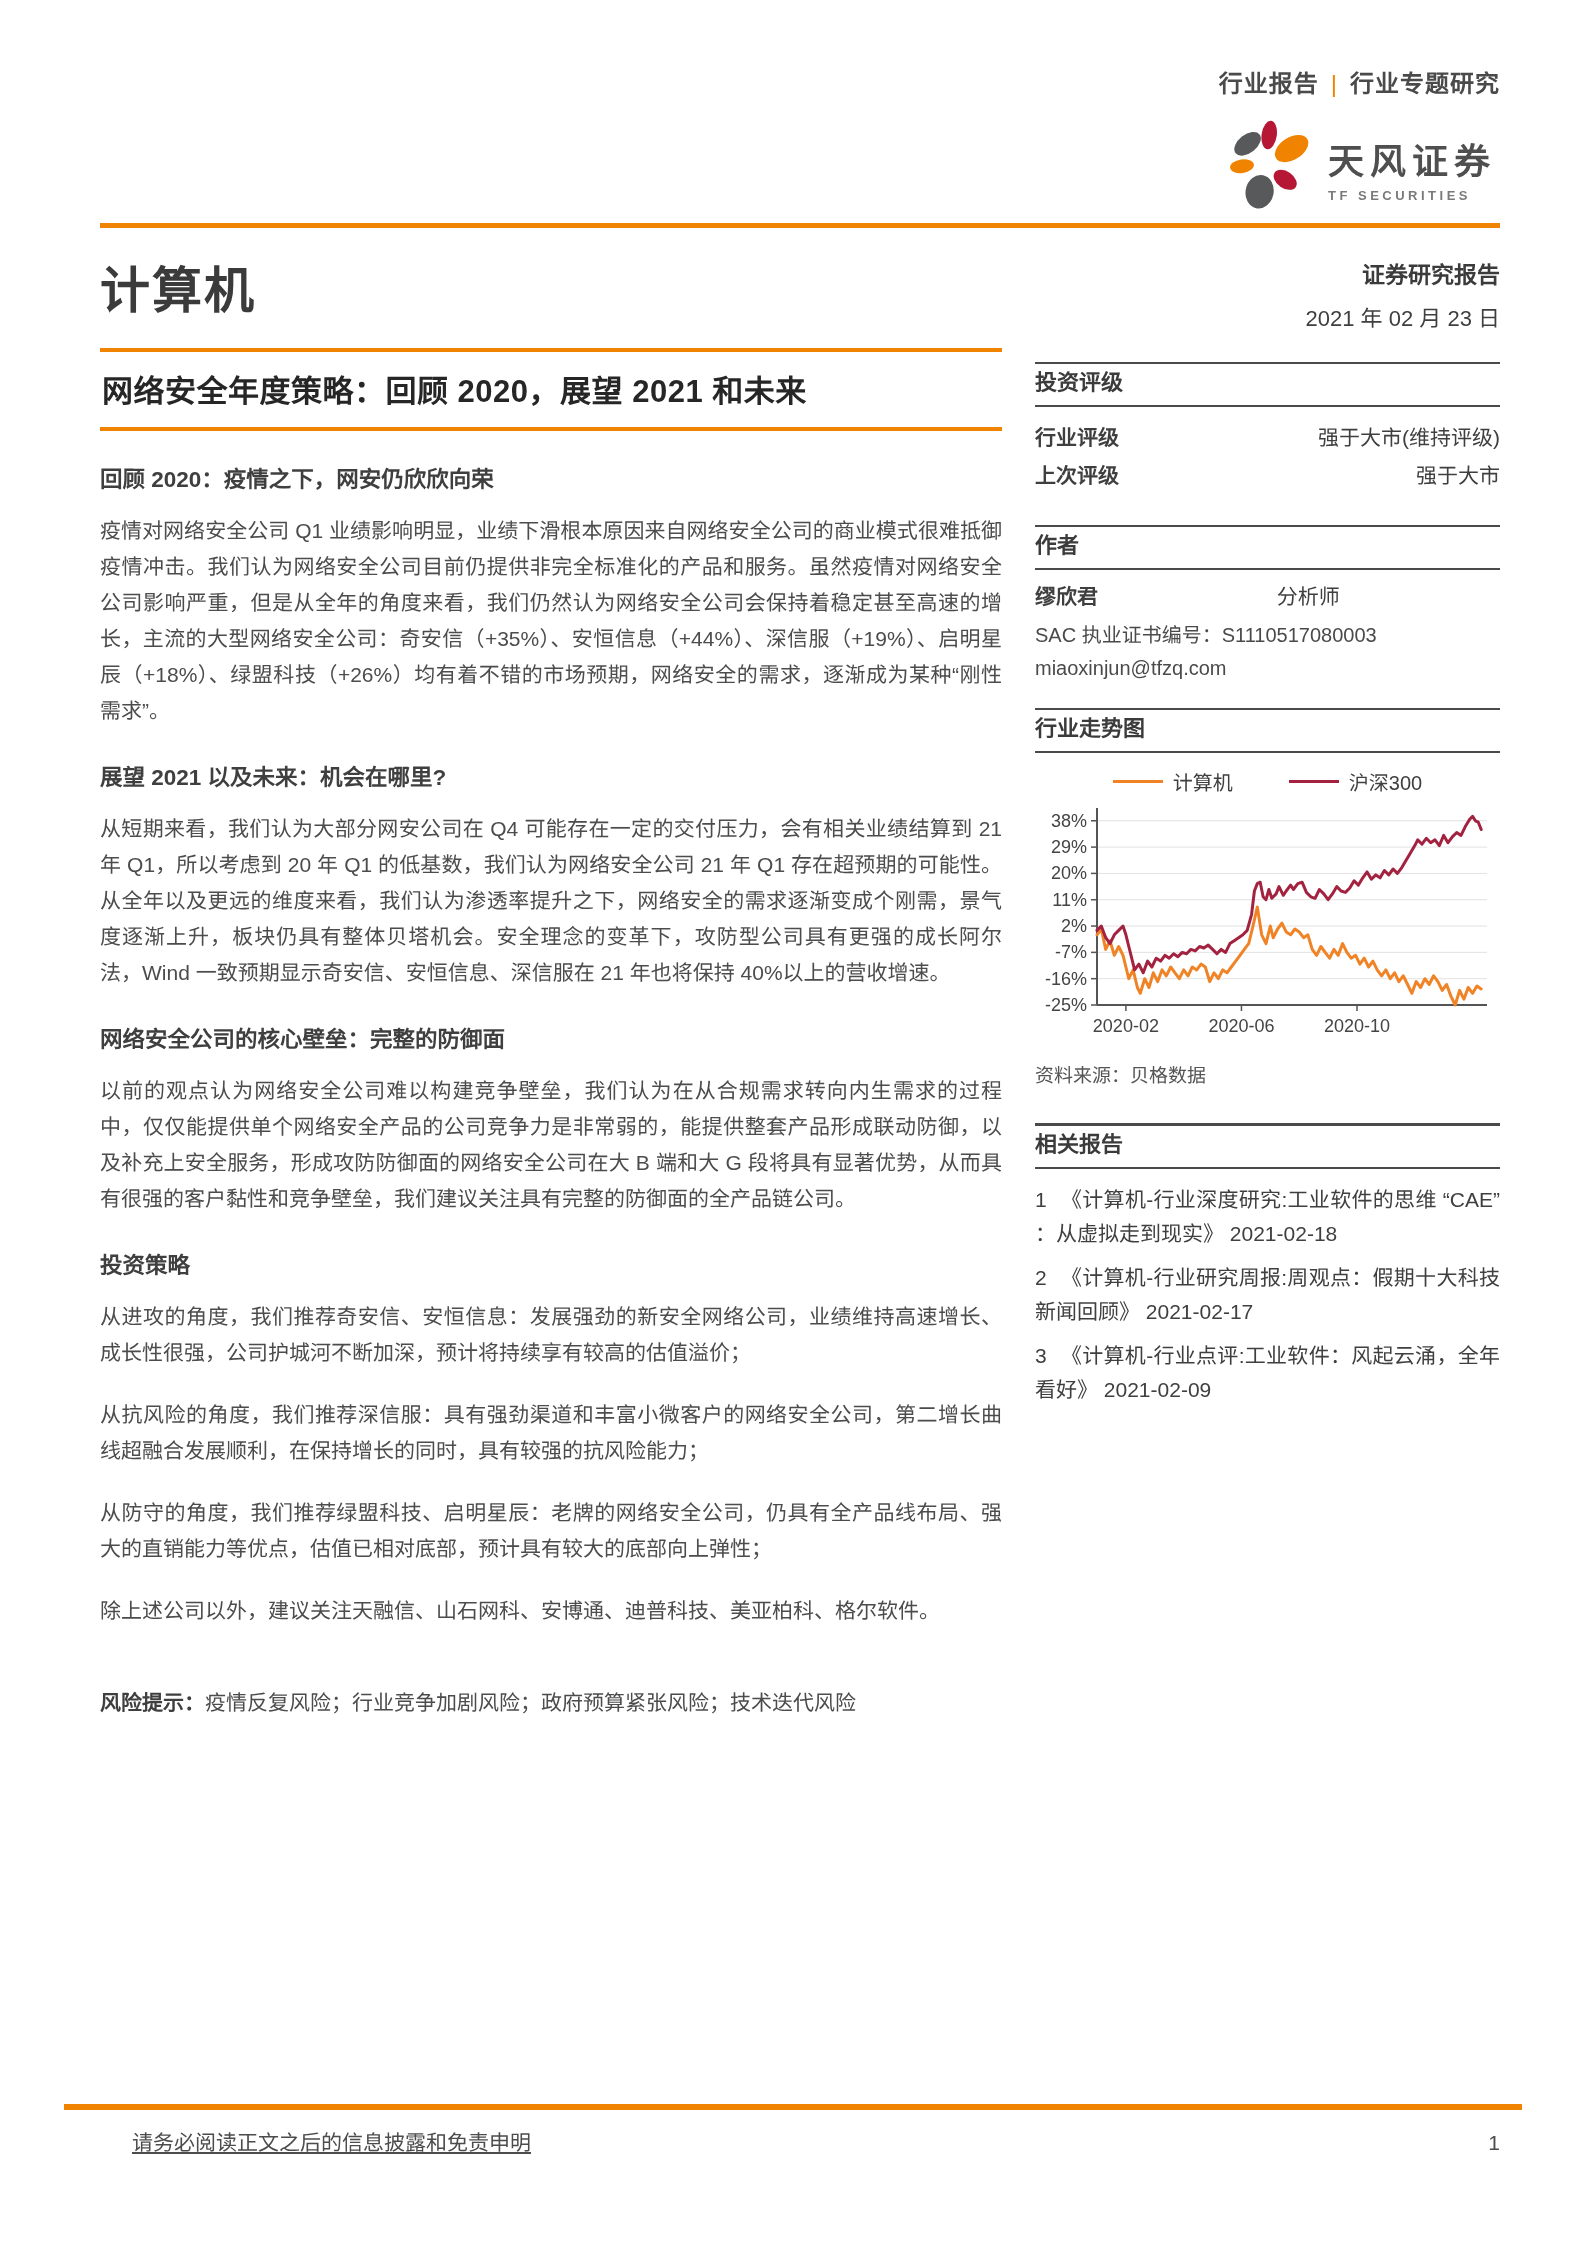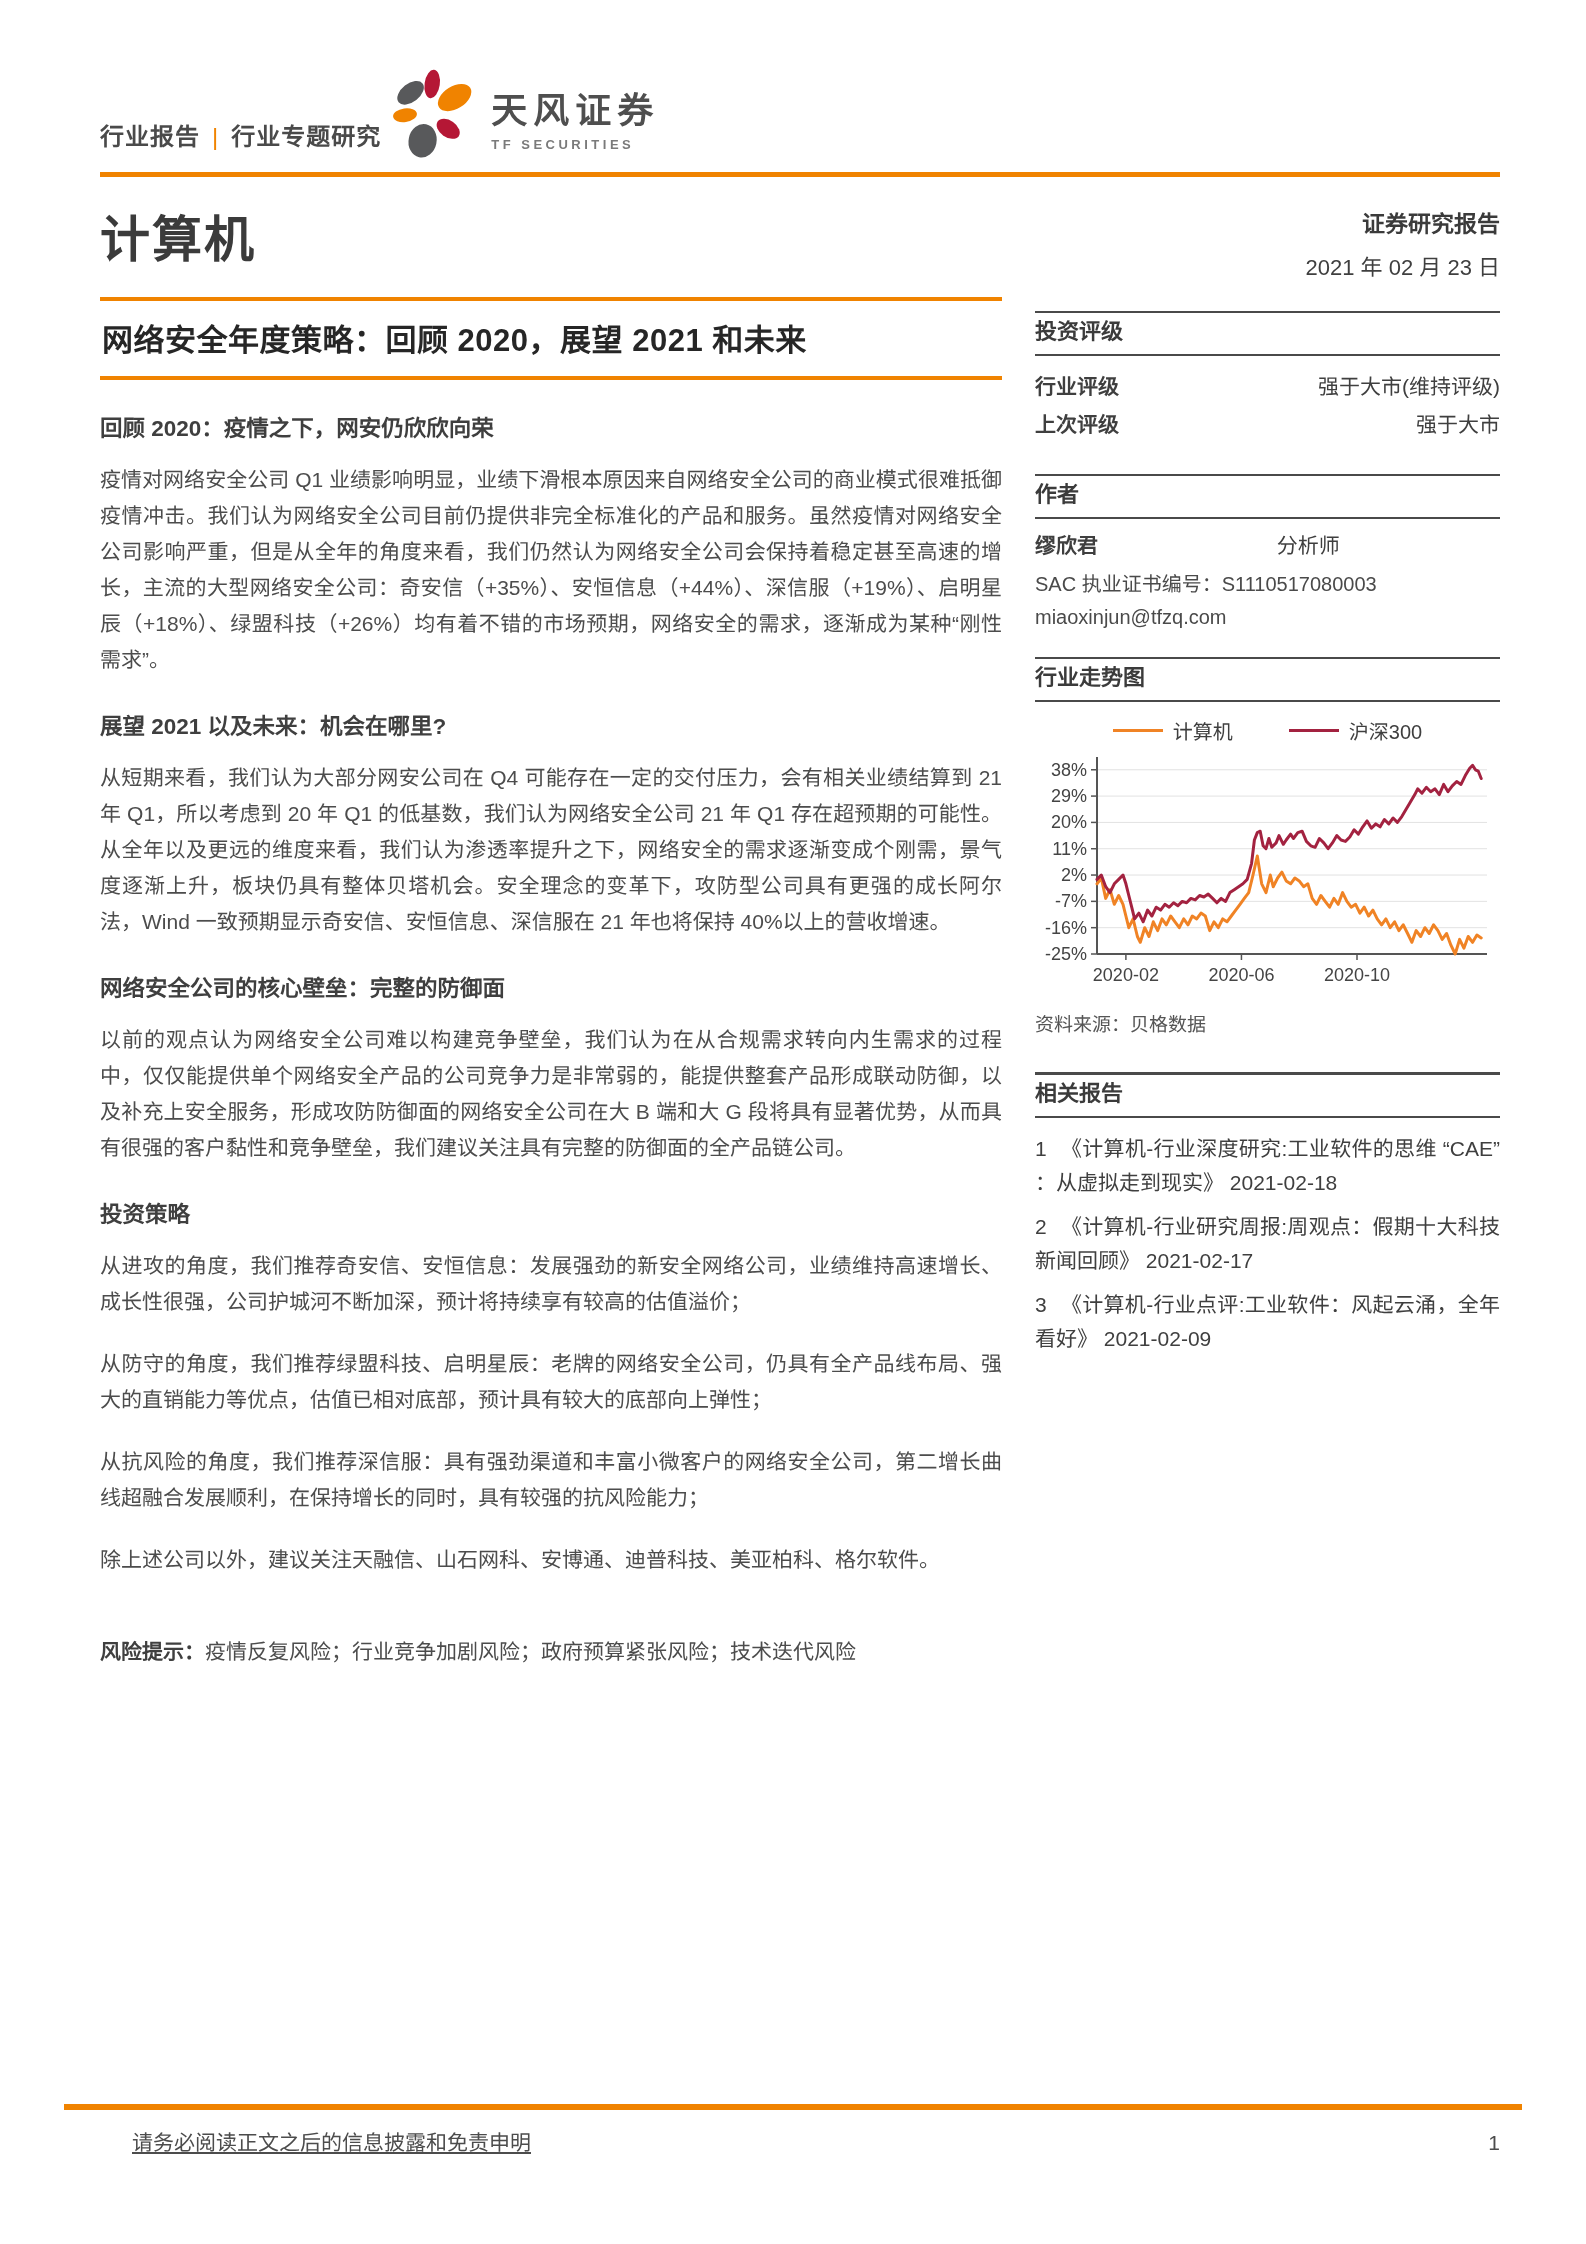--- a/index.html
+++ b/index.html
@@ -3,21 +3,21 @@
 <meta charset="utf-8">
 <style>
   * { margin:0; padding:0; box-sizing:border-box; }
   html,body { background:#ffffff; }
   body { font-family:"Liberation Sans","DejaVu Sans",sans-serif; color:#4c4c4c; }
   .page{
     position:relative; width:1586px; height:2244px; margin:0 auto; background:#fff;
     padding:64px 86px 88px 100px; display:flex; flex-direction:column; overflow:hidden;
   }
   
-  .topbar{ display:flex; justify-content:flex-start; align-items:flex-end; }
+  .topbar{ display:flex; justify-content:flex-start; align-items:flex-end;flex-direction:column; }
   .doc-type{ font-size:24px; font-weight:700; color:#4a4a4a; padding-bottom:16px; letter-spacing:1px;}
   .doc-type .sep{ color:#f08300; font-weight:400; padding:0 12px; }
   .brand{ display:flex; align-items:center; gap:14px; margin-right:4px; }
   .brand-text .cn{ font-size:36px; font-weight:700; color:#4f4f4f; letter-spacing:6px; }
   .brand-text .en{ font-size:13px; font-weight:700; color:#7a7a7a; letter-spacing:3.5px; margin-top:4px; }
   .rule-orange{ height:5px; background:#f08300; margin-top:4px; }
   
   .columns{ display:flex; justify-content:space-between; margin-top:22px; }
   .main{ width:902px; }
   .sidebar{ width:465px; }
@@ -111,22 +111,22 @@
       </div>
 
       <div class="section">
         <h3>网络安全公司的核心壁垒：完整的防御面</h3>
         <p>以前的观点认为网络安全公司难以构建竞争壁垒，我们认为在从合规需求转向内生需求的过程中，仅仅能提供单个网络安全产品的公司竞争力是非常弱的，能提供整套产品形成联动防御，以及补充上安全服务，形成攻防防御面的网络安全公司在大 B 端和大 G 段将具有显著优势，从而具有很强的客户黏性和竞争壁垒，我们建议关注具有完整的防御面的全产品链公司。</p>
       </div>
 
       <div class="section">
         <h3>投资策略</h3>
         <p>从进攻的角度，我们推荐奇安信、安恒信息：发展强劲的新安全网络公司，业绩维持高速增长、成长性很强，公司护城河不断加深，预计将持续享有较高的估值溢价；</p>
+        <p>从抗风险的角度，我们推荐深信服：具有强劲渠道和丰富小微客户的网络安全公司，第二增长曲线超融合发展顺利，在保持增长的同时，具有较强的抗风险能力；</p>
         <p>从防守的角度，我们推荐绿盟科技、启明星辰：老牌的网络安全公司，仍具有全产品线布局、强大的直销能力等优点，估值已相对底部，预计具有较大的底部向上弹性；</p>
-        <p>从抗风险的角度，我们推荐深信服：具有强劲渠道和丰富小微客户的网络安全公司，第二增长曲线超融合发展顺利，在保持增长的同时，具有较强的抗风险能力；</p>
         <p>除上述公司以外，建议关注天融信、山石网科、安博通、迪普科技、美亚柏科、格尔软件。</p>
       </div>
 
       <p class="risk"><span class="lbl">风险提示：</span><span>疫情反复风险；行业竞争加剧风险；政府预算紧张风险；技术迭代风险</span></p>
     </div>
 
     <div class="sidebar">
       <div class="sb-right report-type">证券研究报告</div>
       <div class="sb-right report-date">2021 年 02 月 23 日</div>
 

